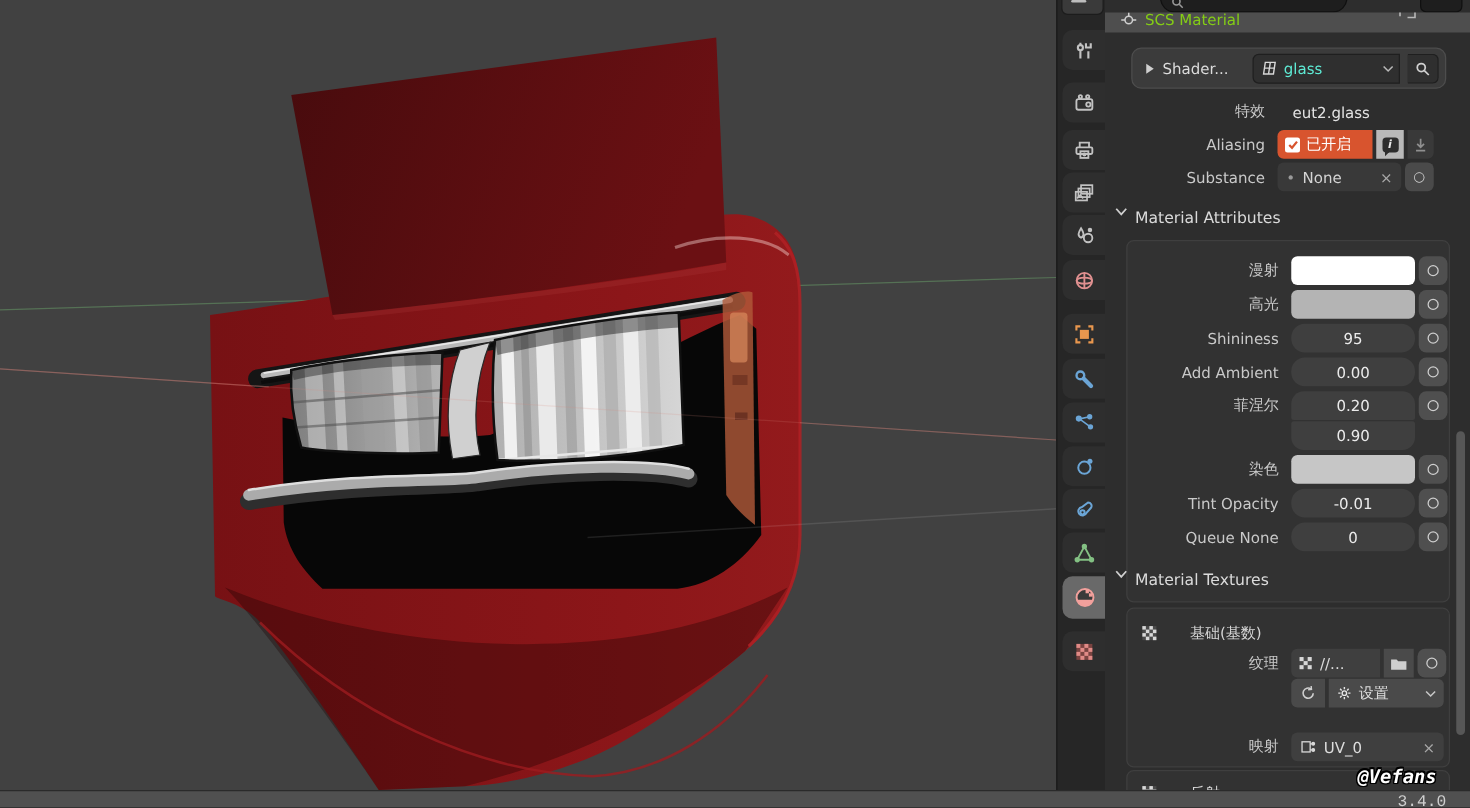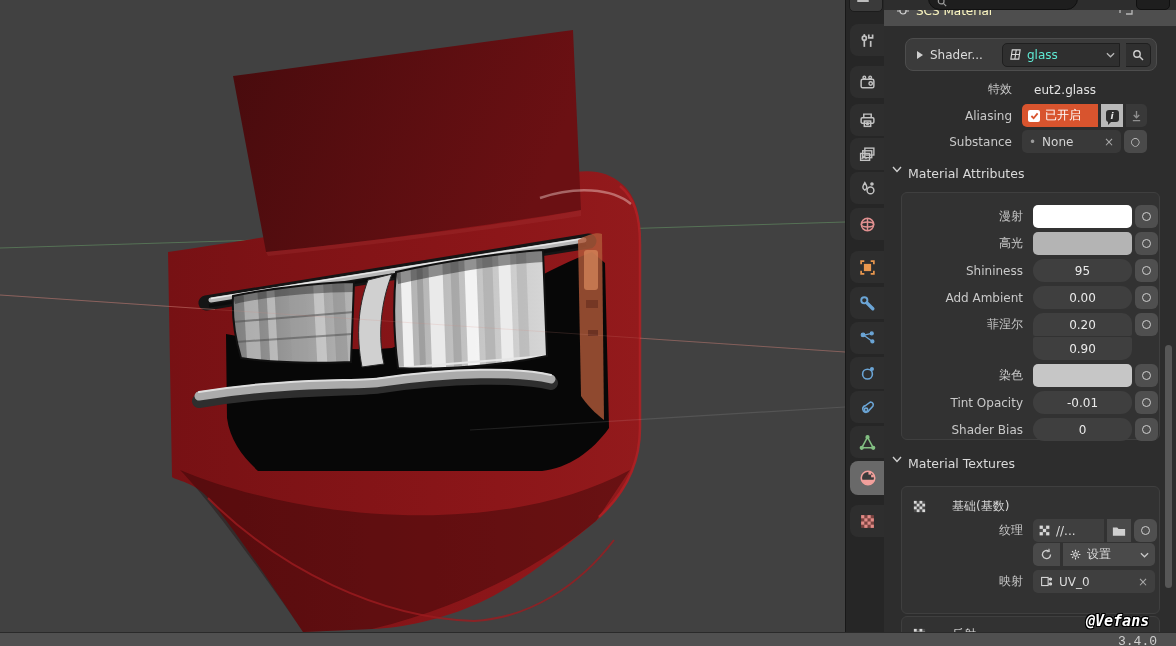--- a/index.html
+++ b/index.html
@@ -16,21 +16,21 @@
   .ptab svg{display:block;}
   .cutbtn-top{position:absolute;left:3px;top:-10px;width:34px;height:22px;border-radius:5px;background:#3a3a3a;border:1px solid #1c1c1c;box-sizing:border-box;}
   .cutbtn-top .bar{position:absolute;left:7px;width:20px;height:2px;background:#bdbdbd;border-radius:1px;}
 
   
   .panel{position:absolute;left:884px;top:0;width:292px;height:632px;background:#2d2d2d;overflow:hidden;}
   .searchpill{position:absolute;left:44px;top:-13px;width:150px;height:23px;background:#1e1e1e;border:1px solid #101010;border-radius:12px;box-sizing:border-box;}
   .searchpill svg{position:absolute;left:8px;top:9px;}
   .filtercut{position:absolute;left:252px;top:-11px;width:34px;height:21px;background:#1e1e1e;border:1px solid #101010;border-radius:5px;box-sizing:border-box;}
   .scsheader{position:absolute;left:0;top:10px;width:100%;height:16px;background:#4e4e4e;overflow:hidden;}
-  .scsheader .inner{position:absolute;left:0;top:-6px;width:100%;height:24px;display:flex;align-items:flex-start;color:#fef9c3;}
+  .scsheader .inner{position:absolute;left:0;top:-6px;width:100%;height:24px;display:flex;align-items:center;color:#84cc16;}
   .scsheader .inner svg{margin:0 6px 0 12px;}
   .scsheader .toggle{position:absolute;right:36px;top:1px;}
 
   .shaderbox{position:absolute;left:21px;top:38px;width:252px;height:33px;background:#3b3b3b;border:1px solid #4d4d4d;border-radius:8px;box-sizing:border-box;display:flex;align-items:center;padding:0 5px 0 10px;gap:6px;color:#dcdcdc;}
   .shaderbox .dd{height:24px;flex:0 0 118px;background:#2f2f2f;border:1px solid #1f1f1f;border-radius:5px 0 0 5px;display:flex;align-items:center;padding:0 4px 0 6px;gap:5px;color:#5eead4;box-sizing:border-box;}
   .shaderbox .searchbtn{height:24px;width:25px;background:#2f2f2f;border:1px solid #1f1f1f;border-left:none;border-radius:0 5px 5px 0;display:flex;align-items:center;justify-content:center;box-sizing:border-box;}
 
   .prow{display:flex;align-items:center;height:23px;margin-bottom:3px;}
   .plabel{width:138px;text-align:right;padding-right:10px;box-sizing:border-box;color:#c9c9c9;white-space:nowrap;overflow:hidden;}
   .inbox .plabel{width:131px;}
@@ -48,21 +48,21 @@
   .chk{width:12px;height:12px;background:#fff;border-radius:2px;display:flex;align-items:center;justify-content:center;}
   .infobtn{width:22px;height:23px;background:#b9b9b9;border-radius:0;display:flex;align-items:center;justify-content:center;}
   .bubble{position:relative;width:13px;height:12px;background:#2d2d2d;border-radius:3px;color:#e8e8e8;font-size:9px;font-weight:bold;text-align:center;line-height:12px;font-style:italic;}
   .bubble:after{content:"";position:absolute;left:2px;bottom:-3px;border:3px solid transparent;border-top-color:#2d2d2d;border-left-color:#2d2d2d;}
   .dlbtn{width:21px;height:23px;background:#393939;border-radius:0 5px 5px 0;display:flex;align-items:center;justify-content:center;}
   .ddfield{width:99px;height:23px;background:#393939;border-radius:5px;display:flex;align-items:center;gap:6px;padding:0 7px;color:#d4d4d4;box-sizing:border-box;}
   .circbtn{width:23px;height:23px;background:#4a4a4a;border-radius:5px;color:#d0d0d0;display:flex;align-items:center;justify-content:center;font-size:11px;}
 
   .secheader{position:absolute;left:8px;display:flex;gap:6px;color:#dadada;font-size:12.5px;}
   .sbox{position:absolute;left:17px;width:259px;background:#323232;border:1px solid #3f3f3f;border-radius:6px;box-sizing:border-box;}
-  .attrbox{top:192px;height:248px;padding-top:12px;}
+  .attrbox{top:192px;height:290px;padding-top:12px;}
   .texbox{top:486px;height:128px;padding-top:8px;}
   .texbox2{top:616px;height:40px;padding-top:6px;}
   .ghead{display:flex;align-items:center;gap:25px;height:22px;padding-left:10px;color:#d6d6d6;}
   .texfield{height:23px;background:#3f3f3f;display:flex;align-items:center;box-sizing:border-box;color:#dcdcdc;}
   .smallbtn{height:23px;background:#4a4a4a;display:flex;align-items:center;justify-content:center;box-sizing:border-box;}
 
   .scrollthumb{position:absolute;right:4px;top:345px;width:7px;height:243px;background:#575757;border-radius:4px;}
 
   
   .statusbar{position:absolute;left:0;top:632px;width:1176px;height:14px;background:#505050;border-top:1px solid #2a2a2a;box-sizing:border-box;overflow:hidden;font-family:Liberation Mono, monospace;}
@@ -496,21 +496,21 @@
       <div class="prow" style="margin-bottom:4px">
         <div class="plabel">Tint Opacity</div>
         <div class="farea">
           <div class="pfield num">-0.01</div>
           <div class="dotbtn">
               <span class="dot"></span>
             </div>
         </div>
       </div>
       <div class="prow">
-        <div class="plabel">Shader Bias</div>
+        <div class="plabel">Queue None</div>
         <div class="farea">
           <div class="pfield num">0</div>
           <div class="dotbtn">
               <span class="dot"></span>
             </div>
         </div>
       </div>
     </div>
 
     <div class="secheader" style="top:456px">
@@ -560,21 +560,21 @@
           <div class="smallbtn" style="width:24px">
             <svg width="14" height="12" viewBox="0 0 16 13">
                 <path d="M1 2.5 L6 2.5 L7.5 4.2 L15 4.2 L15 12 L1 12 Z" fill="#cfcfcf"></path>
               </svg>
           </div>
           <div class="dotbtn">
               <span class="dot"></span>
             </div>
         </div>
       </div>
-      <div class="prow" style="margin-bottom:4px">
+      <div class="prow" style="margin-bottom:20px">
         <div class="plabel"></div>
         <div class="farea">
           <div class="smallbtn" style="width:27px;border-radius:5px 0 0 5px">
             <svg width="13" height="13" viewBox="0 0 16 16">
                 <g stroke="#cfcfcf" stroke-width="1.6" fill="none">
                   <path d="M13 8 a5 5 0 1 1 -2 -4"></path>
                   <path d="M11 1 L11.3 4.3 L8 4.6" stroke-width="1.4"></path>
                 </g>
               </svg>
           </div>

